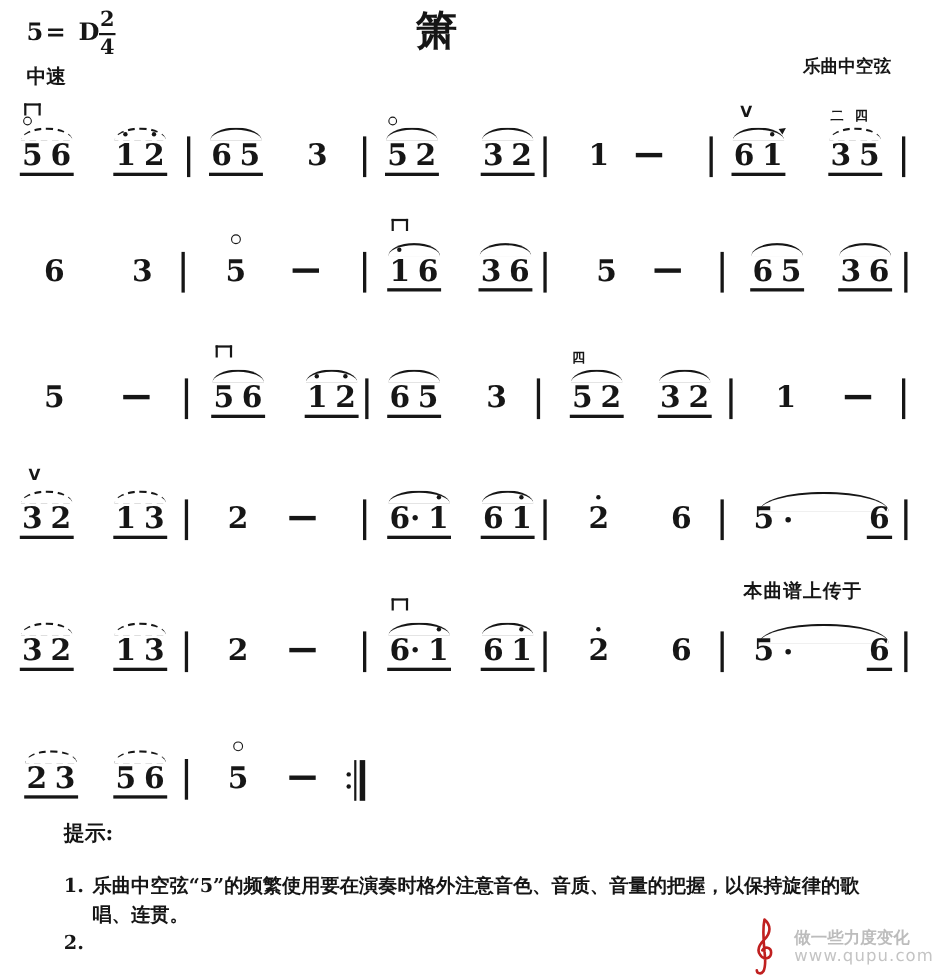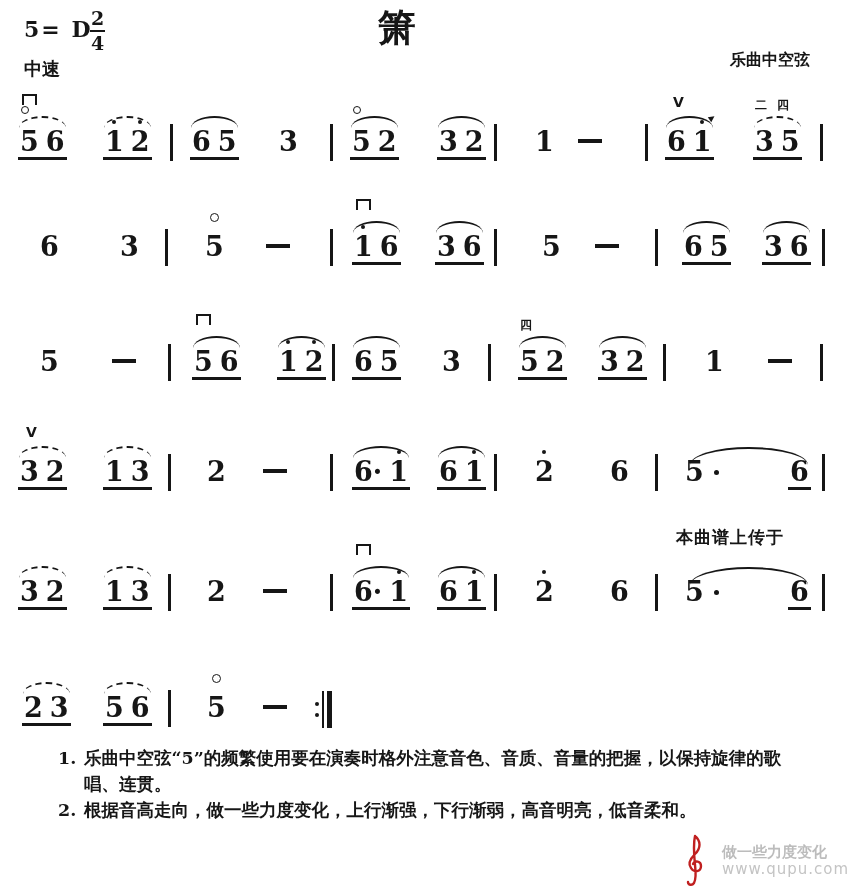--- a/index.html
+++ b/index.html
@@ -579,27 +579,27 @@
             <div class="rdot"></div>
             <div class="rdot"></div>
           </div>
           <div class="thinbar"></div>
           <div class="thickbar"></div>
         </div>
       </div>
     </div>
 
   <div class="tips">
+    <div class="tips-h">提示:</div>
     <div class="tip">
       <span class="tip-num">1.</span>
       <span>乐曲中空弦“5”的频繁使用要在演奏时格外注意音色、音质、音量的把握，以保持旋律的歌唱、连贯。</span>
     </div>
     <div class="tip">
       <span class="tip-num">2.</span>
-      <span>根据音高走向，做一些力度变化，上行渐强，下行渐弱，高音明亮，低音柔和。</span>
     </div>
   </div>
 
   <div class="wm1">做一些力度变化</div>
   <div class="wm-url">www.qupu.com</div>
   <svg class="clef" width="24" height="54" viewBox="0 0 24 54">
     <path d="M13 2 C19 7 19 14 13 20 C8 25 6 30 9 34 C12 39 19 38 19 32 C19 27 13 26 11 30
              M13 2 C11 11 12 21 13 31 C14 39 14 45 12 49 C10 52 6 51 6 48" stroke="#c02020" stroke-width="2.4" fill="none" stroke-linecap="round"></path>
   </svg>
 </div>

